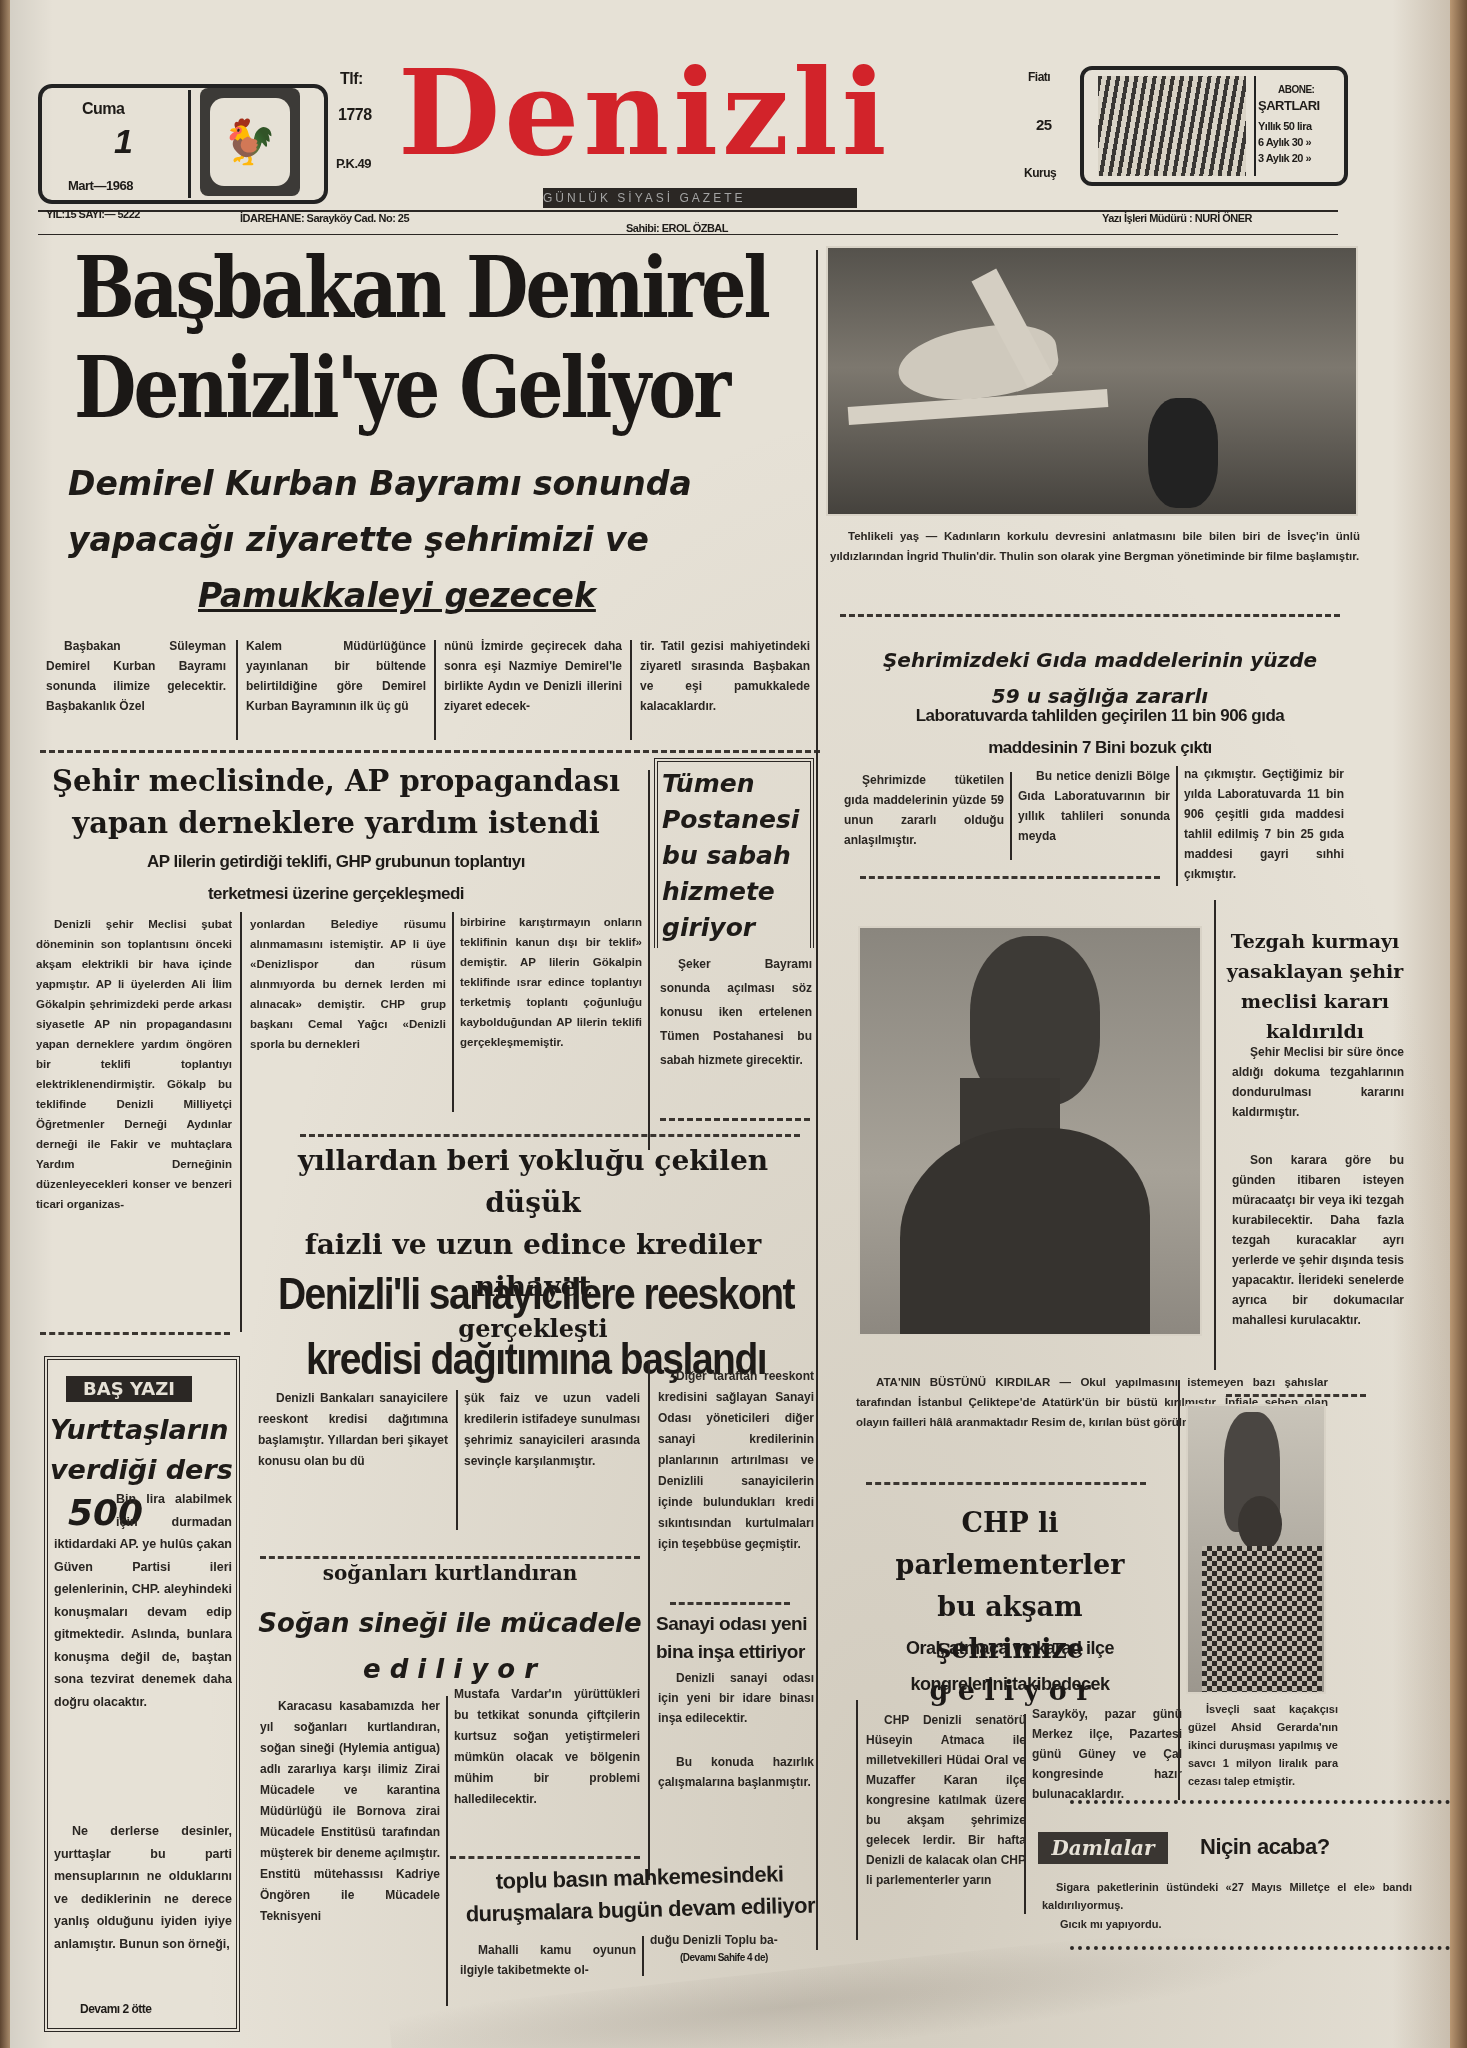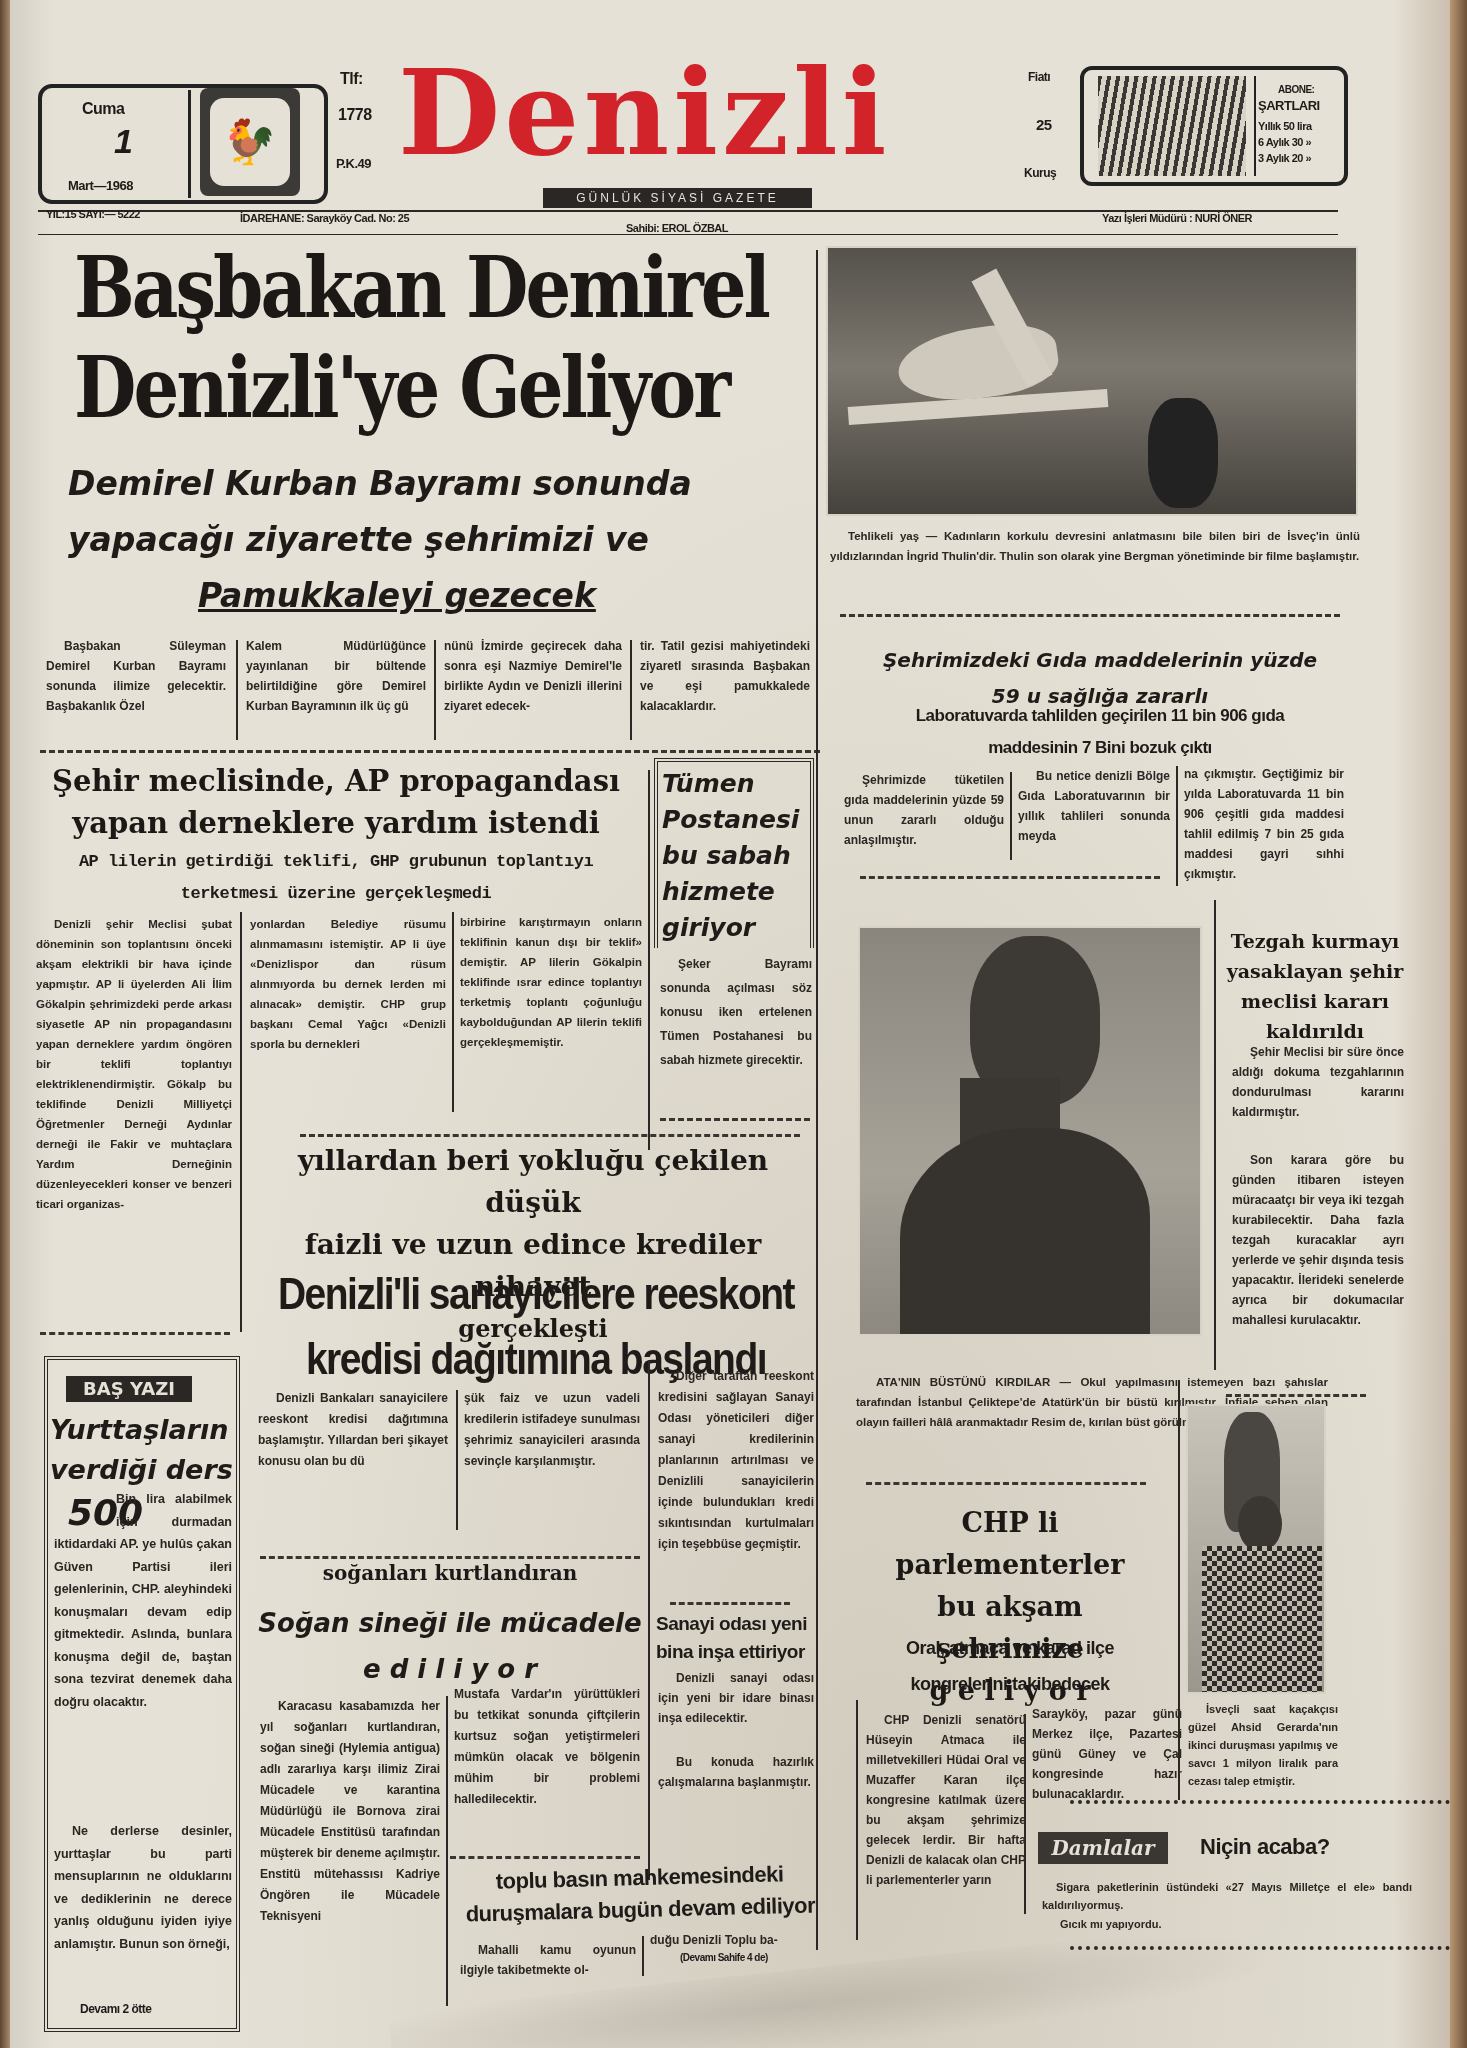--- a/index.html
+++ b/index.html
@@ -37,21 +37,21 @@
   <div class="abs" style="left:178px;top:90px;width:3px;height:108px;background:#222;"></div>
   <div class="abs" style="left:190px;top:88px;width:100px;height:108px;background:#3c3a37;border-radius:8px;padding:10px;">
     <div style="width:100%;height:100%;background:#e6e1d6;border-radius:14px;display:flex;align-items:center;justify-content:center;font-size:44px;color:#2b2724;">🐓</div>
   </div>
 
   <div class="abs cond" style="left:330px;top:70px;font-size:16px;">Tlf:</div>
   <div class="abs cond" style="left:328px;top:106px;font-size:16px;">1778</div>
   <div class="abs cond" style="left:326px;top:156px;font-size:13px;">P.K.49</div>
 
   <div class="abs" style="left:388px;top:54px;font-family:'DejaVu Serif',serif;font-weight:bold;font-size:118px;color:#d2232a;letter-spacing:4px;line-height:1;">Denizli</div>
-  <div class="abs" style="left:533px;top:188px;width:269px;height:20px;background:#2b2724;color:#e5e5e5;font-family:'Liberation Sans',sans-serif;font-size:12px;letter-spacing:3px;text-align:center;line-height:20px;">GÜNLÜK SİYASİ GAZETE</div>
+  <div class="abs" style="left:533px;top:188px;width:314px;height:20px;background:#2b2724;color:#a3a3a3;font-family:'Liberation Sans',sans-serif;font-size:12px;letter-spacing:3px;text-align:left;line-height:20px;">GÜNLÜK SİYASİ GAZETE</div>
 
   <div class="abs cond" style="left:1018px;top:70px;font-size:12px;">Fiatı</div>
   <div class="abs cond" style="left:1026px;top:116px;font-size:15px;">25</div>
   <div class="abs cond" style="left:1014px;top:166px;font-size:12px;">Kuruş</div>
 
   <div class="abs" style="left:1070px;top:66px;width:268px;height:120px;border:4px solid #222;border-radius:12px;"></div>
   <div class="abs" style="left:1088px;top:76px;width:148px;height:100px;background:repeating-linear-gradient(100deg,#3a3734 0 4px,#d9d3c6 4px 9px);"></div>
   <div class="abs" style="left:1244px;top:76px;width:2px;height:100px;background:#222;"></div>
   <div class="abs cond" style="left:1268px;top:84px;font-size:10px;">ABONE:</div>
   <div class="abs cond" style="left:1248px;top:98px;font-size:13px;">ŞARTLARI</div>
@@ -107,21 +107,21 @@
   <div class="vr" style="left:1000px;top:772px;height:88px;"></div>
   <div class="abs txt ind" style="left:1008px;top:766px;width:152px;">Bu netice denizli Bölge Gıda Laboratuvarının bir yıllık tahlileri sonunda meyda</div>
   <div class="vr" style="left:1166px;top:766px;height:120px;"></div>
   <div class="abs txt" style="left:1174px;top:764px;width:160px;">na çıkmıştır. Geçtiğimiz bir yılda Laboratuvarda 11 bin 906 çeşitli gıda maddesi tahlil edilmiş 7 bin 25 gıda maddesi gayri sıhhi çıkmıştır.</div>
   <div class="dash" style="left:850px;top:876px;width:300px;"></div>
 
   <div class="abs hl" style="left:26px;top:760px;width:600px;font-size:29px;line-height:42px;">
     <div>Şehir meclisinde, AP propagandası</div>
     <div>yapan derneklere  yardım istendi</div>
   </div>
-  <div class="abs cond" style="left:26px;top:846px;width:600px;text-align:center;font-size:17px;line-height:32px;font-family:Liberation Mono, monospace;">
+  <div class="abs cond" style="left:26px;top:846px;width:600px;text-align:center;font-size:17px;line-height:32px;">
     <div>AP lilerin getirdiği teklifi, GHP grubunun toplantıyı</div>
     <div>terketmesi üzerine gerçekleşmedi</div>
   </div>
   <div class="abs txt ind" style="left:26px;top:914px;width:196px;font-size:11.5px;">Denizli şehir Meclisi şubat döneminin son toplantısını önceki akşam elektrikli bir hava içinde yapmıştır. AP li üyelerden Ali İlim Gökalpin şehrimizdeki perde arkası siyasetle AP nin propagandasını yapan derneklere yardım öngören bir teklifi toplantıyı elektriklenendirmiştir. Gökalp bu teklifinde Denizli Milliyetçi Öğretmenler Derneği Aydınlar derneği ile Fakir ve muhtaçlara Yardım Derneğinin düzenleyecekleri konser ve benzeri ticari organizas-</div>
   <div class="vr" style="left:230px;top:912px;height:420px;"></div>
   <div class="abs txt" style="left:240px;top:914px;width:196px;font-size:11.5px;">yonlardan Belediye rüsumu alınmamasını istemiştir. AP li üye «Denizlispor dan rüsum alınmıyorda bu dernek lerden mi alınacak» demiştir. CHP grup başkanı Cemal Yağcı «Denizli sporla bu dernekleri</div>
   <div class="vr" style="left:442px;top:912px;height:200px;"></div>
   <div class="abs txt" style="left:450px;top:912px;width:182px;font-size:11.5px;">birbirine karıştırmayın onların teklifinin kanun dışı bir teklif» demiştir. AP lilerin Gökalpin teklifinde ısrar edince toplantıyı terketmiş toplantı çoğunluğu kaybolduğundan AP lilerin teklifi gerçekleşmemiştir.</div>
 
   <div class="vr" style="left:638px;top:770px;height:380px;"></div>

